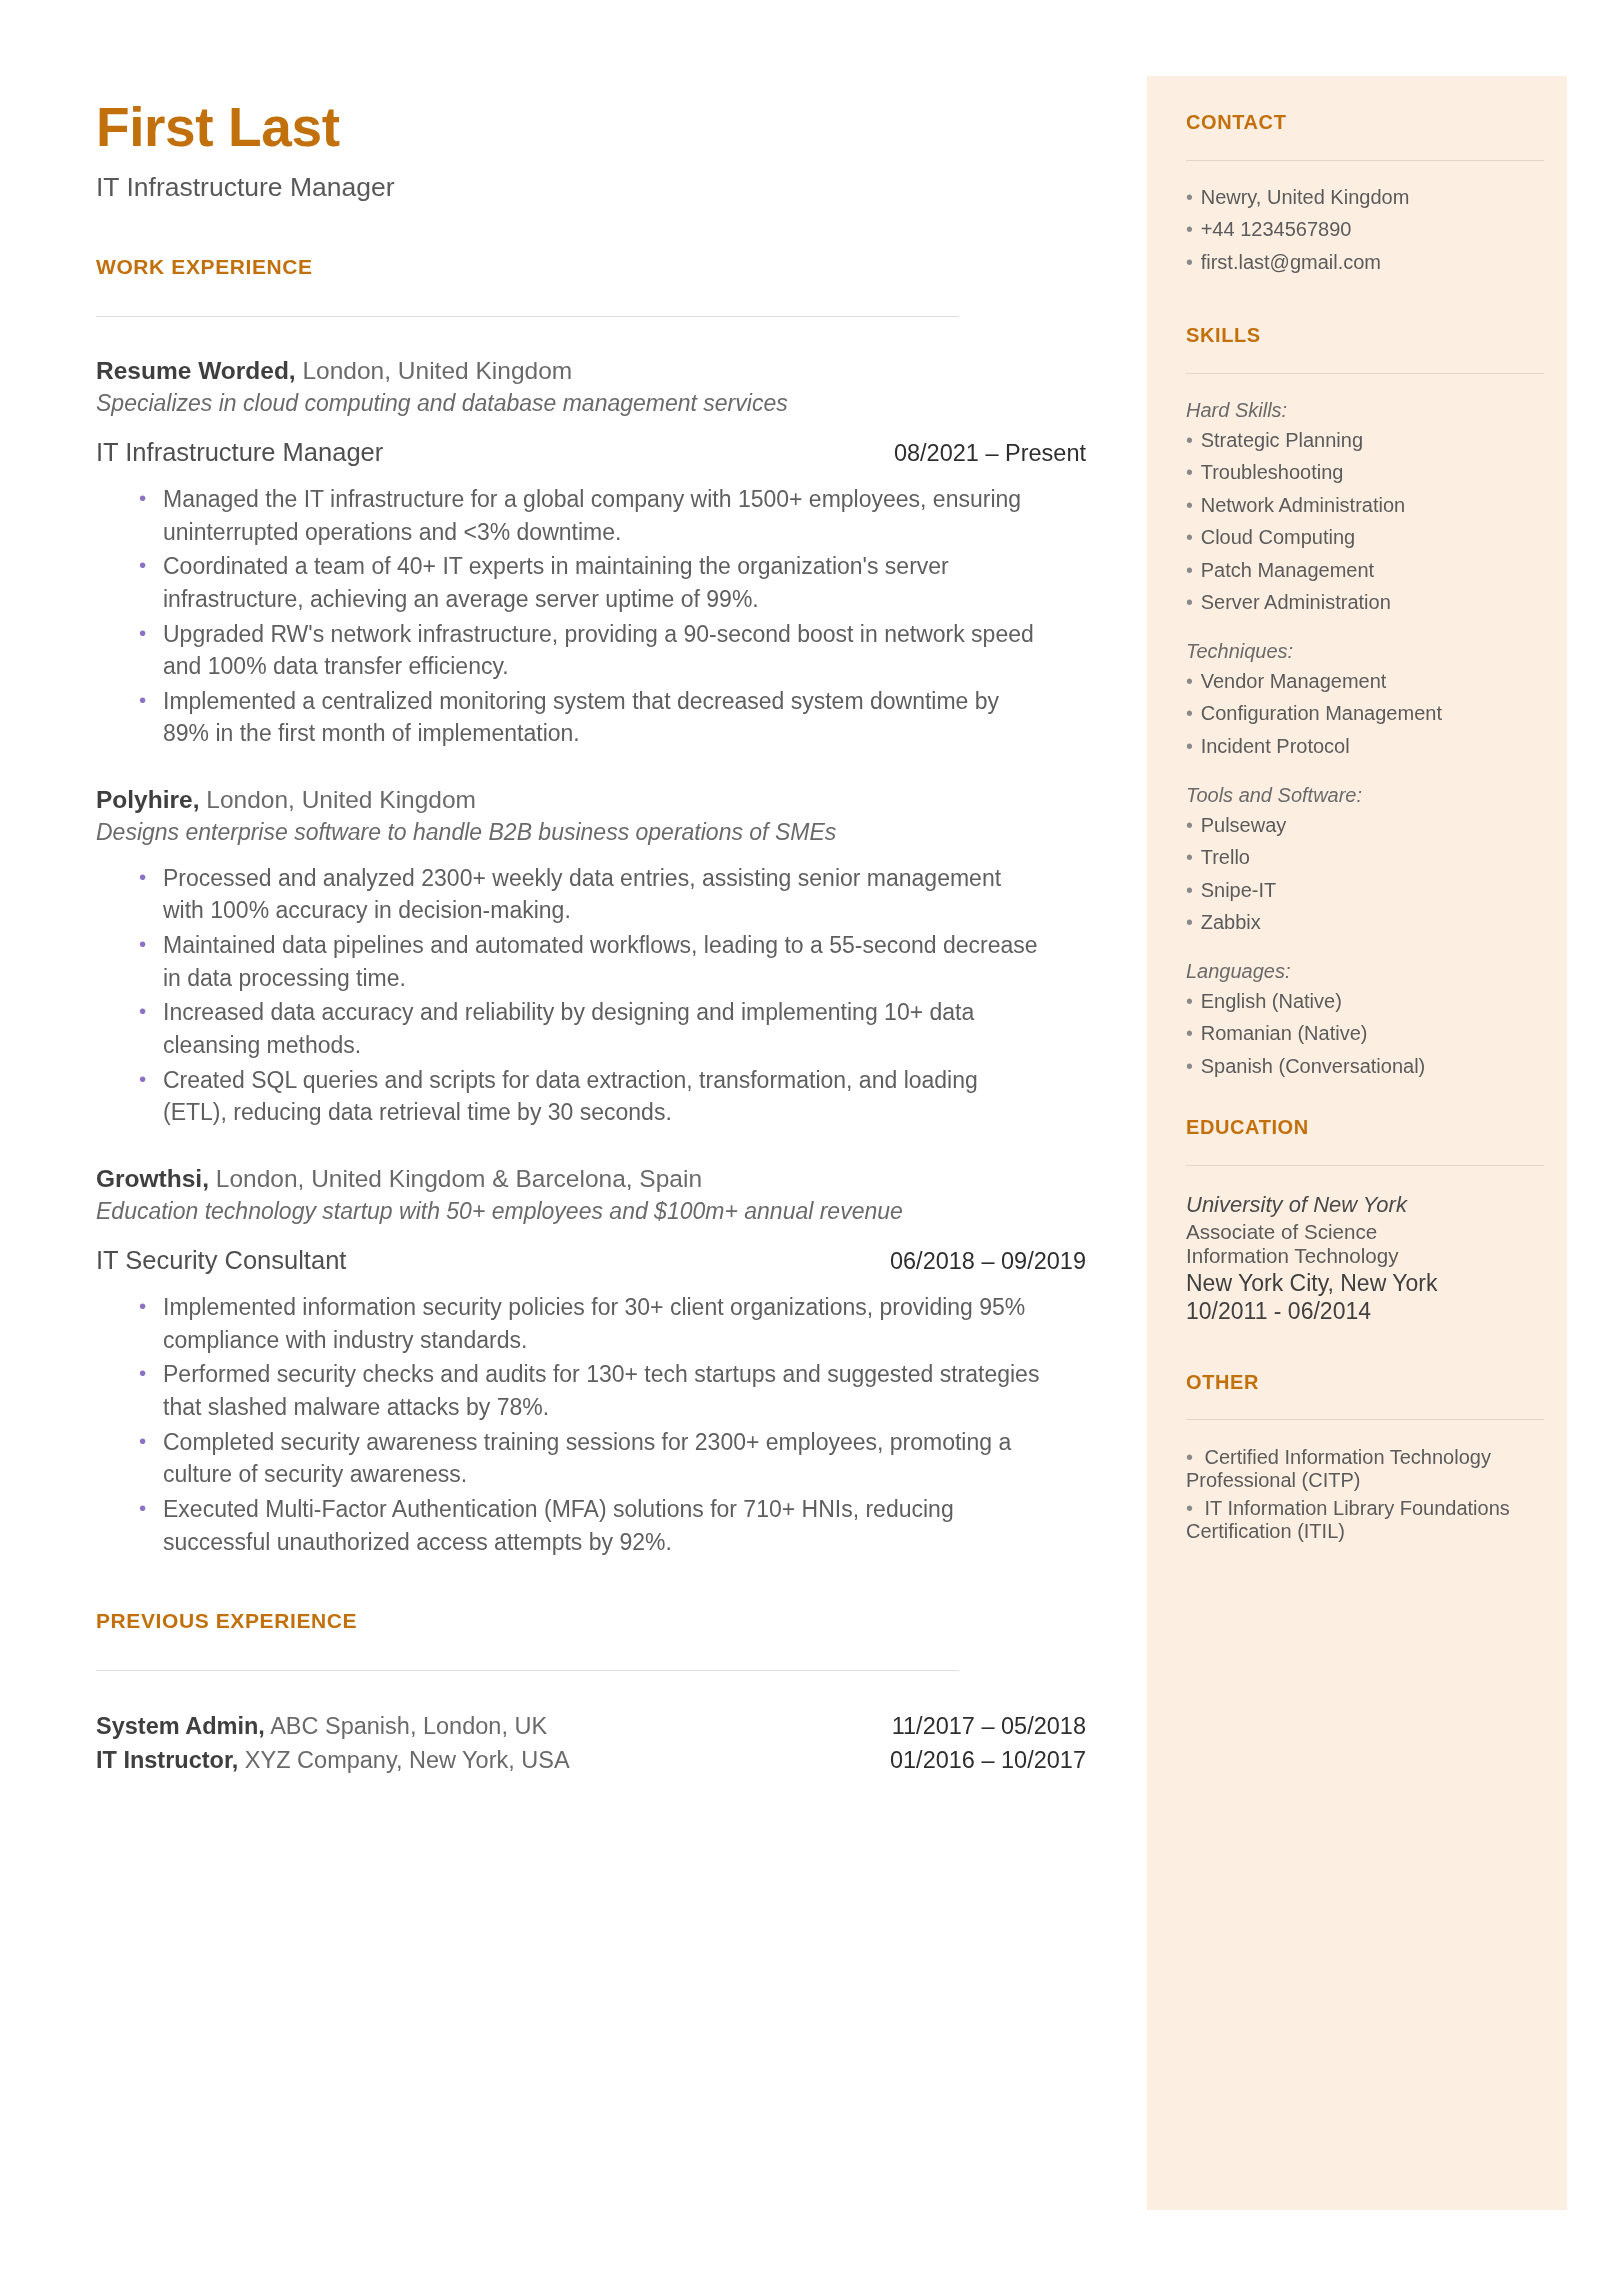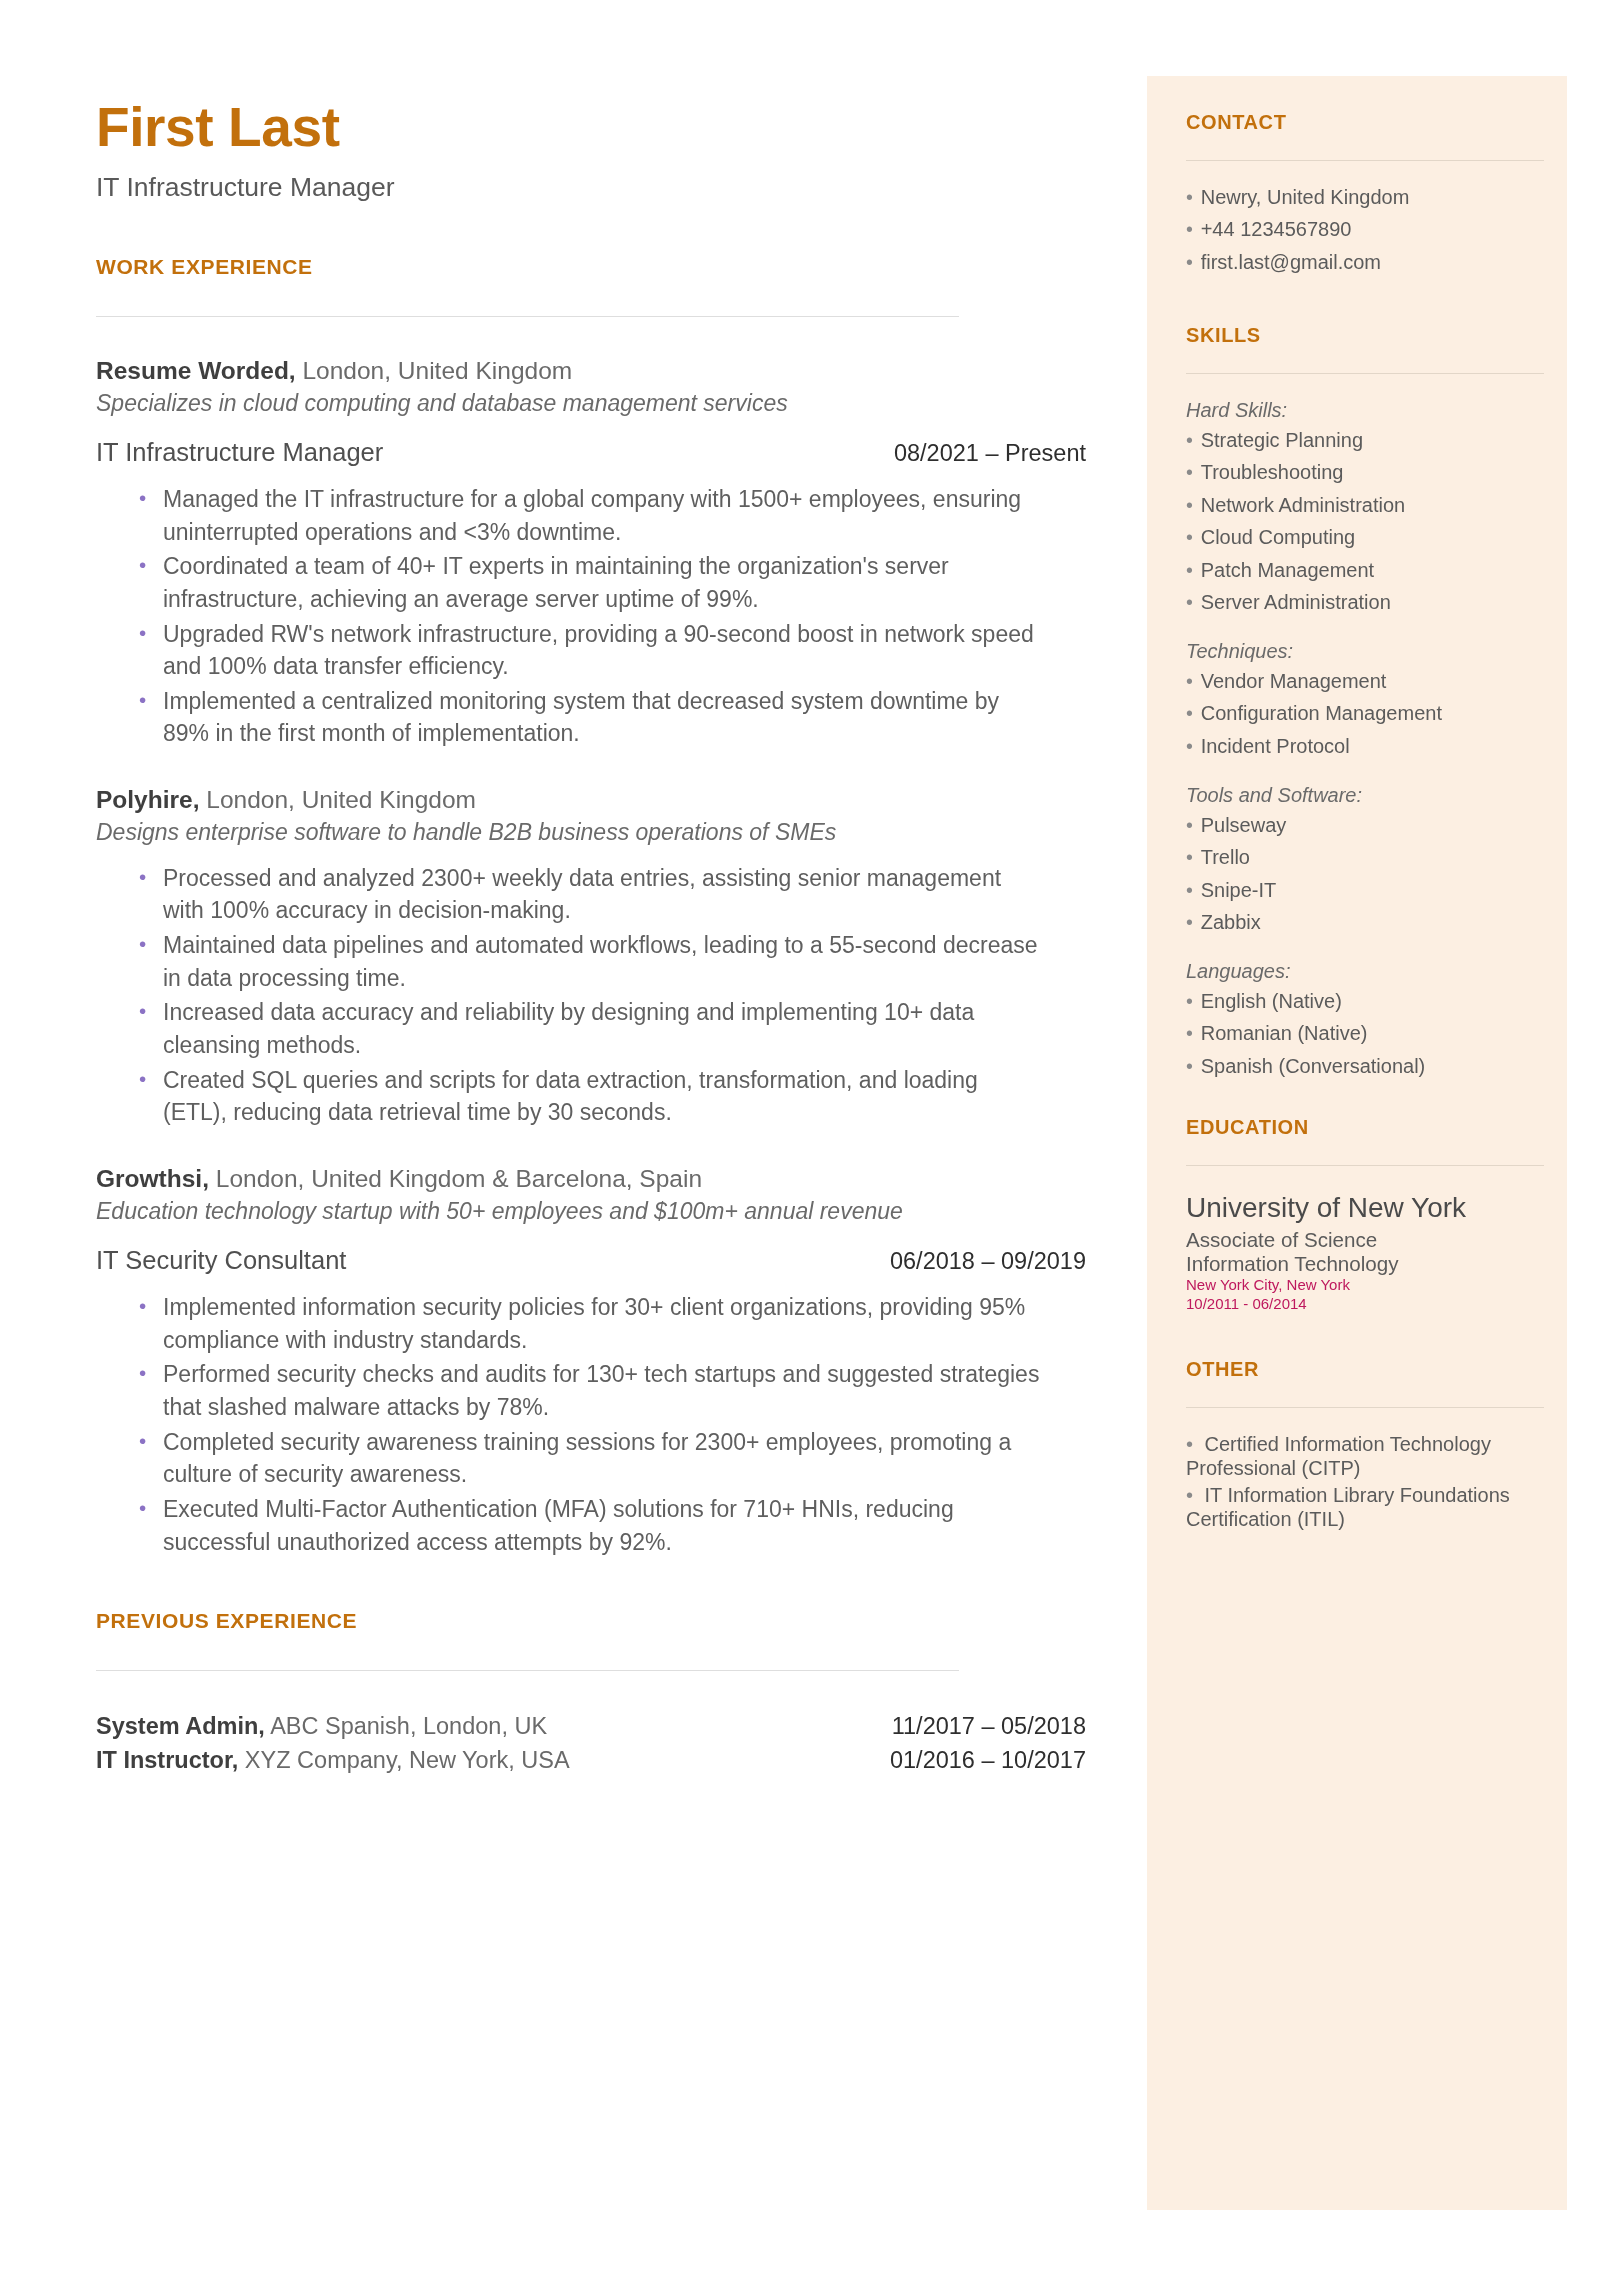--- a/index.html
+++ b/index.html
@@ -62,38 +62,39 @@
     color: #6a6a6a;
     margin-bottom: 6.9px;
   }
   .grp { margin-bottom: 25.5px; }
   .grp:last-child { margin-bottom: 0; }
   .block-gap-sm { height: 29px; }
   .block-gap-md { height: 41px; }
   .block-gap-lg { height: 45px; }
 
   .edu-school {
-    font-size: 28px;
+    font-size: 22px;
     color: #4a4a4a;
     line-height: 1.24;
     margin-bottom: 2px;
+    font-style: italic;
   }
   .edu-degree {
     font-size: 20.6px;
     color: #5b5b5b;
     line-height: 1.17;
   }
   .edu-field {
     font-size: 20.6px;
     color: #5b5b5b;
     line-height: 1.17;
   }
   .edu-loc, .edu-dates {
-    font-size: 15px;
-    color: #be185d;
+    font-size: 23px;
+    color: #404040;
     line-height: 1.24;
   }
   .other-item {
     font-size: 20px;
     line-height: 1.18;
     color: #5b5b5b;
     margin-bottom: 3.9px;
   }
   .other-item .dot { color: #8a8a8a; margin-right: 5.9px; }
 

